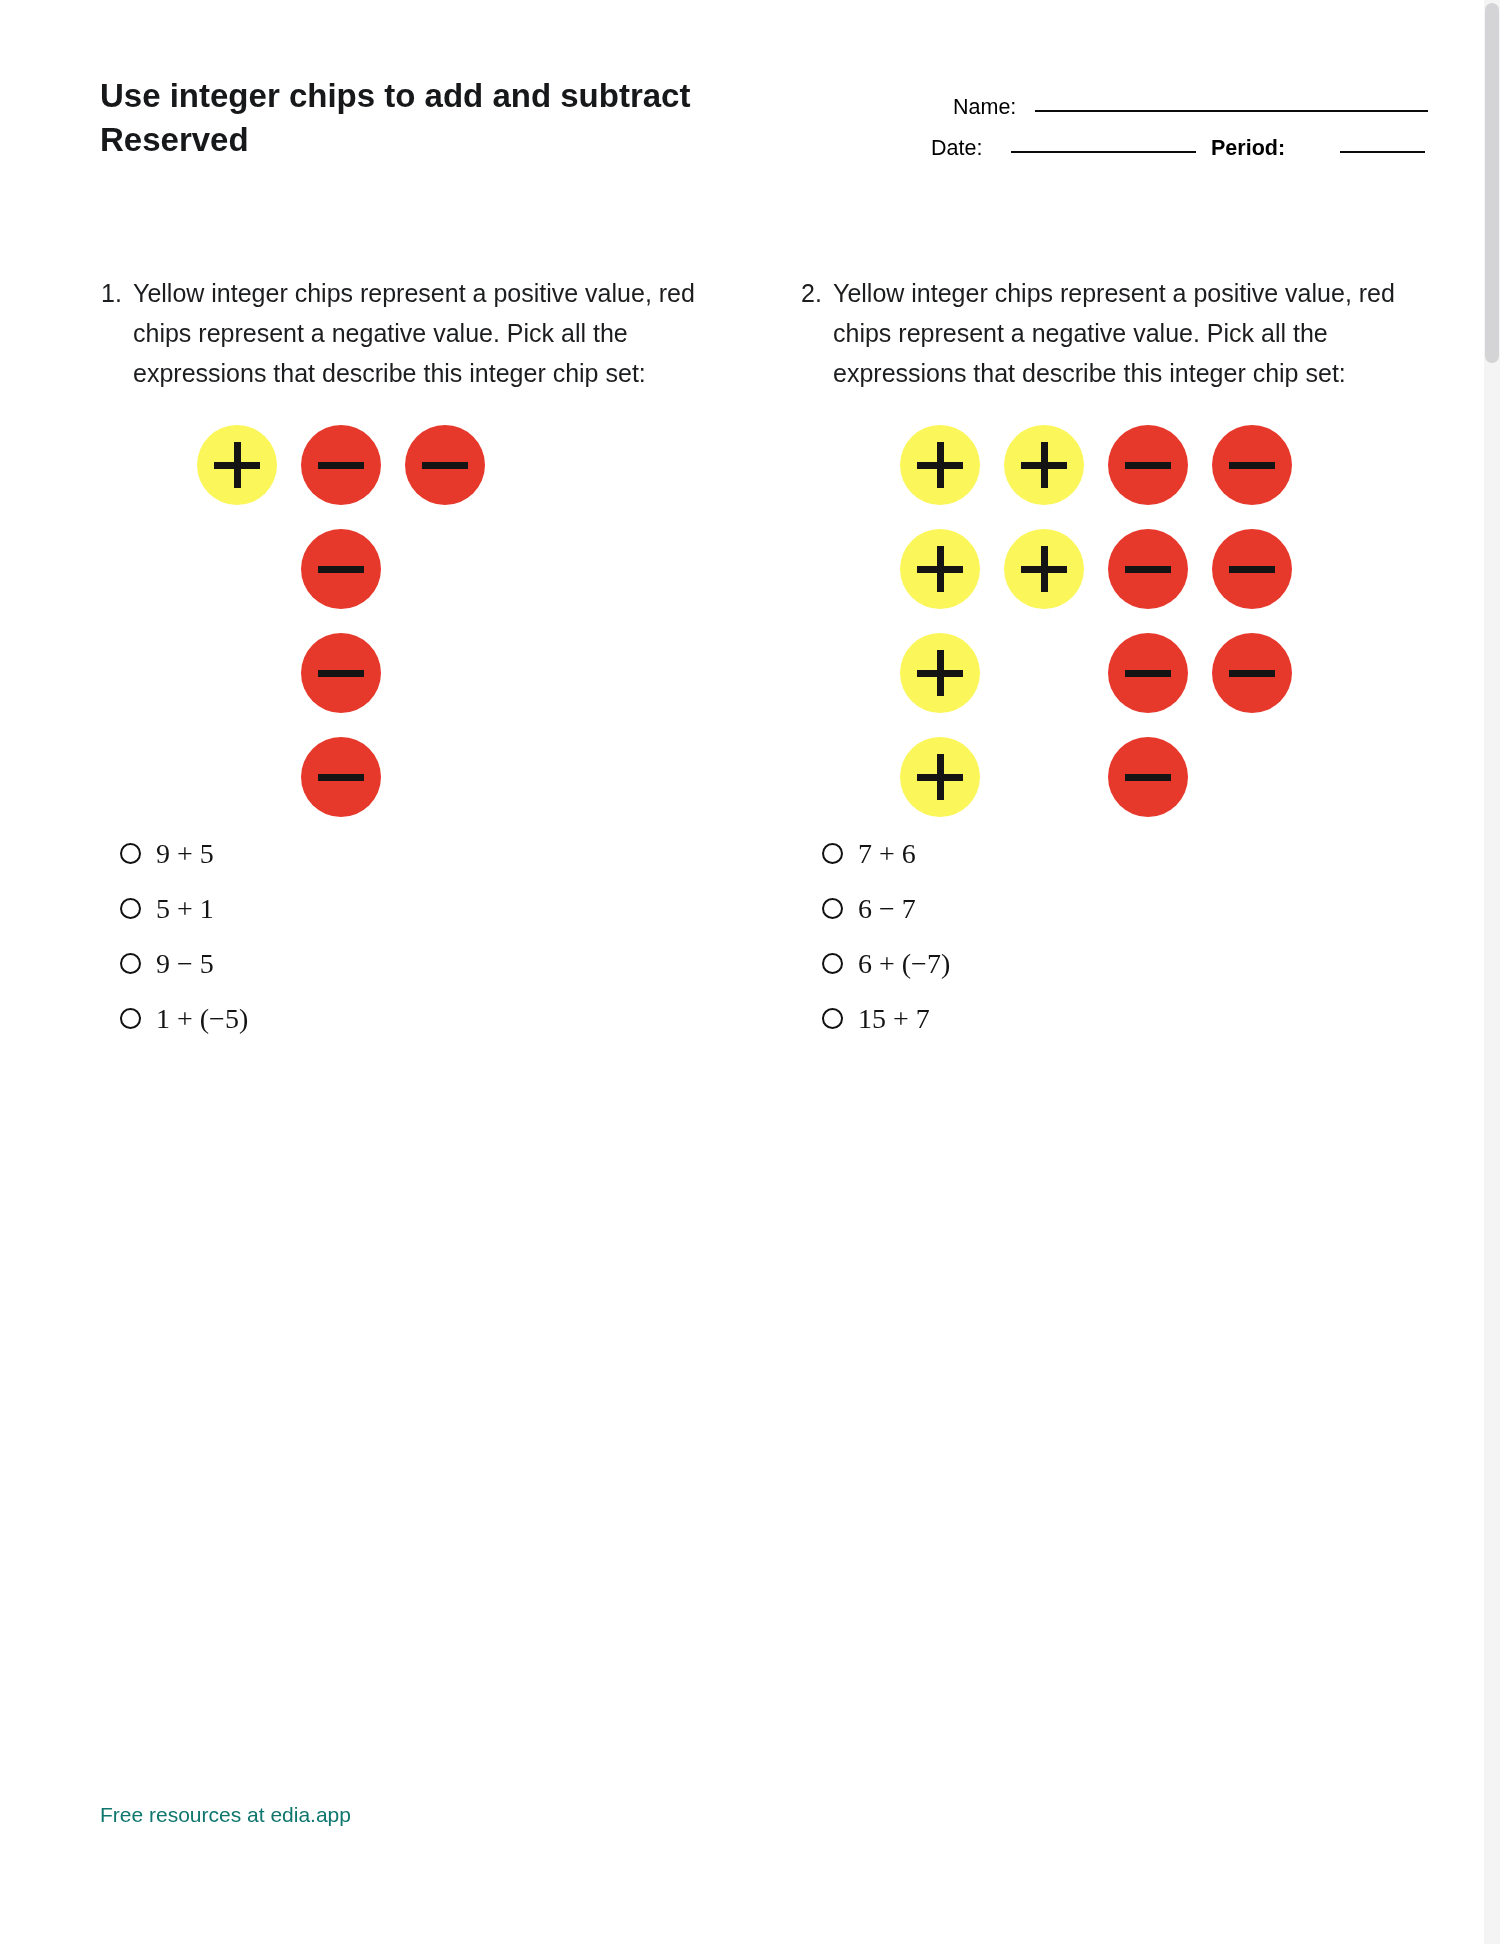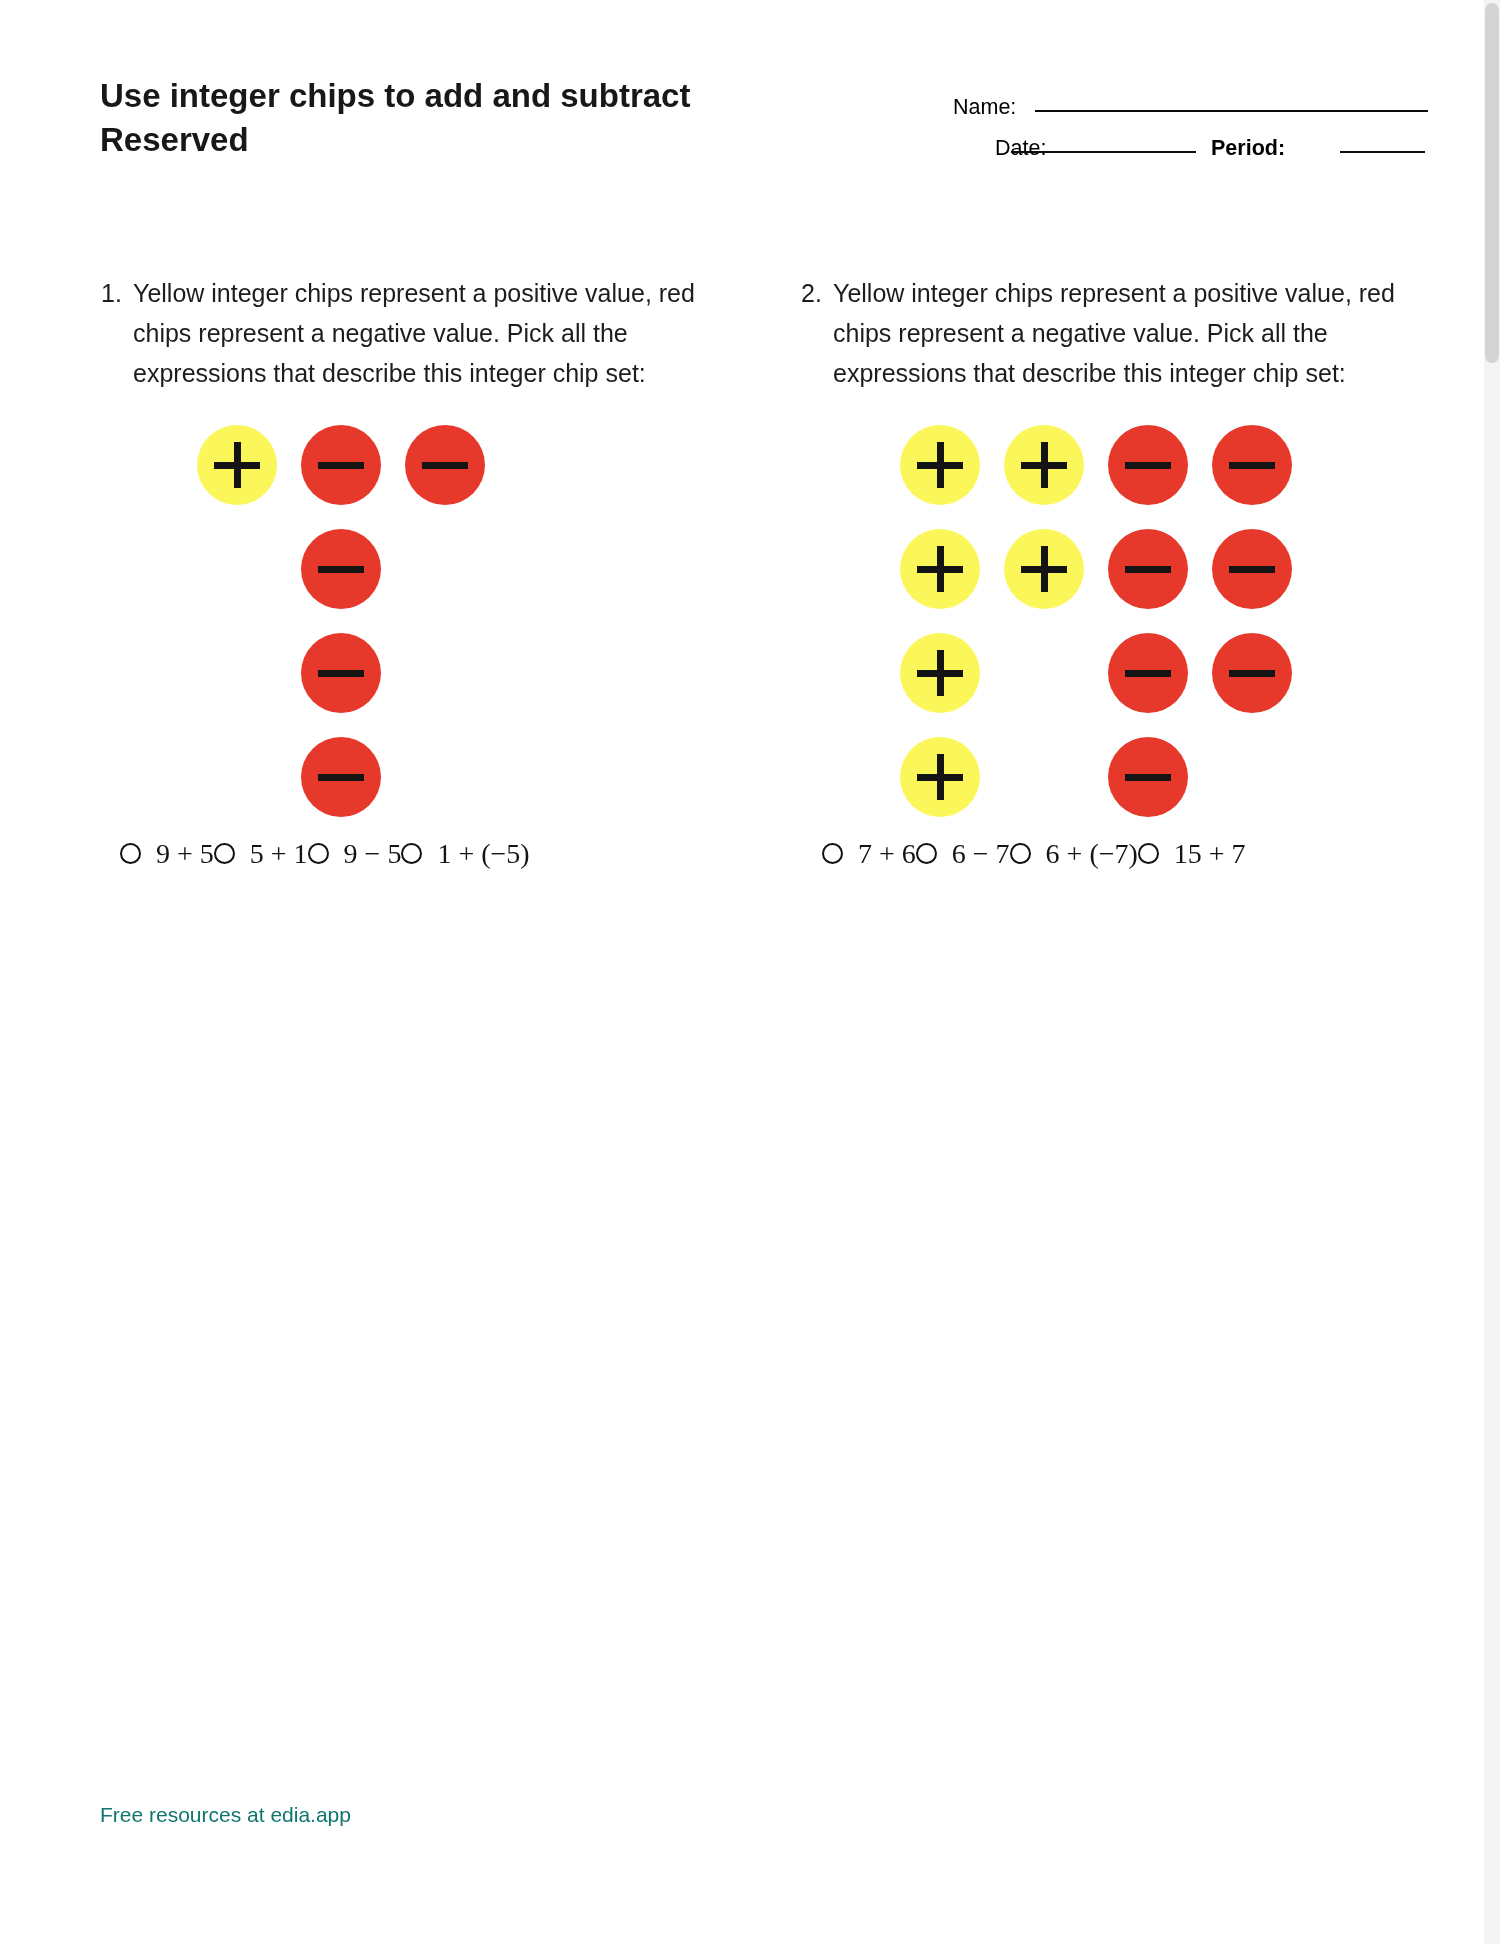--- a/index.html
+++ b/index.html
@@ -26,21 +26,21 @@
   .chip{width:80px;height:80px;border-radius:50%;position:relative;}
   .chip.plus{background:var(--chip-yellow,#fbf75a);}
   .chip.minus{background:var(--chip-red,#e6392b);}
   .chip.empty{background:transparent;}
   .chip.plus::before,.chip.minus::before{
     content:"";position:absolute;left:17px;top:37px;width:46px;height:7px;background:#141414;}
   .chip.plus::after{
     content:"";position:absolute;left:37px;top:17px;width:7px;height:46px;background:#141414;}
 
   
-  .options{display:flex;flex-direction:row;text-align:right;}
+  .options{display:flex;flex-direction:column;text-align:right;}
   .option-row{height:55px;display:flex;align-items:center;gap:15px;}
   .radio{width:17px;height:17px;border:2.4px solid #111;border-radius:50%;background:#fff;flex:0 0 auto;}
   .option-label{font-family:"Liberation Serif", serif;font-size:28px;color:#141414;white-space:nowrap;}
 
   
   .footer{left:77px;top:1798px;font-size:21px;line-height:33px;color:#0f766e;}
 
   
   .sb-track{right:0;top:0;width:16px;height:1944px;background:#f4f4f5;}
   .sb-thumb{right:1px;top:3px;width:14px;height:360px;border-radius:7px;background:#d4d4d6;}
@@ -49,21 +49,21 @@
 <body style="--chip-yellow: #fbf75a; --chip-red: #e6392b;">
 
 <div class="abs title">
   <div>Use integer chips to add and subtract</div>
   <div>Reserved</div>
 </div>
 
 <div class="abs field-label" style="left:930px;top:95px;">Name:</div>
 <div class="abs rule" style="left:1012px;top:110px;width:393px;"></div>
 
-<div class="abs field-label" style="left:972px;top:136px;">Date:</div>
+<div class="abs field-label" style="left:908px;top:136px;">Date:</div>
 <div class="abs rule" style="left:988px;top:151px;width:185px;"></div>
 
 <div class="abs field-label" style="left:1188px;top:136px;font-weight:bold;">Period:</div>
 <div class="abs rule" style="left:1317px;top:151px;width:85px;"></div>
 
 <div class="abs problem-text" style="left:78px;top:273px;">
   <div class="problem-number">1.</div>
   <div class="problem-prompt">Yellow integer chips represent a positive value, red chips represent a negative value. Pick all the expressions that describe this integer chip set:</div>
 </div>
 

